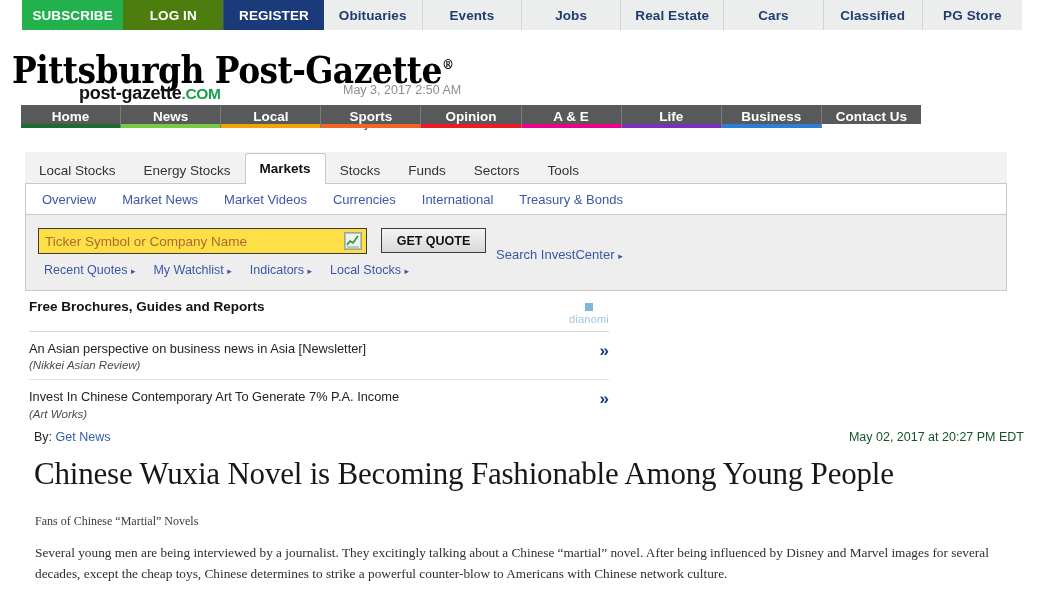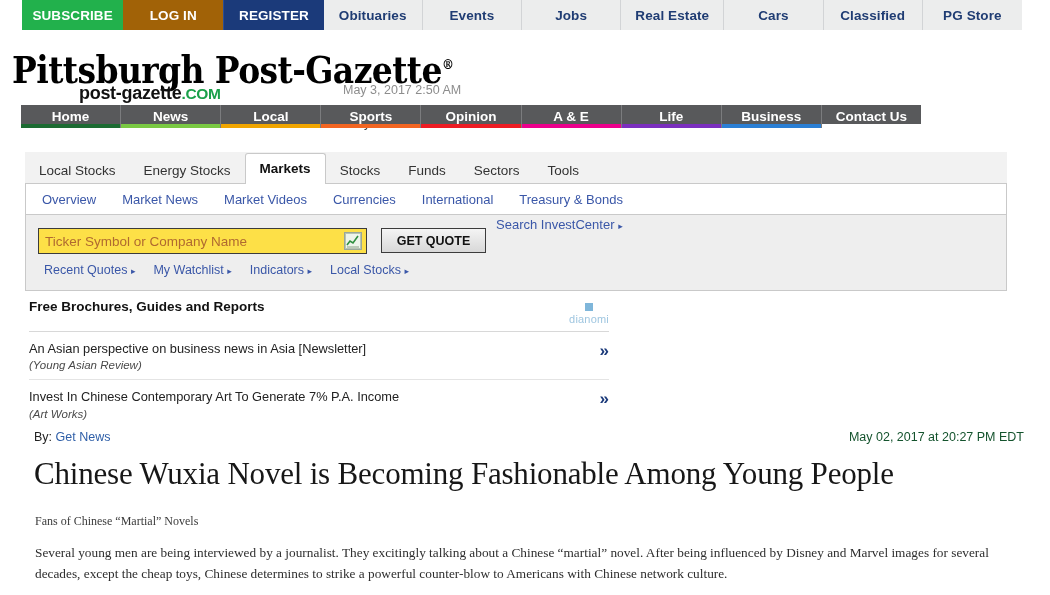--- a/index.html
+++ b/index.html
@@ -23,21 +23,21 @@
   .tb-item {
     display: flex; align-items: center; justify-content: center;
     font-size: 13.5px; letter-spacing: .1px;
     color: #1f3c73; font-weight: 600;
     border-right: 1px solid #d2d4d6;
     background: #eceded;
     white-space: nowrap;
     padding: 0 6px;
   }
   .tb-item.subscribe { background:#22b14c; color:#fff; border-right:none; width:102px; font-weight:600; }
-  .tb-item.login    { background:#a16207; color:#fff; border-right:1px solid #2c4e92; width:102px; }
+  .tb-item.login    { background:#4d7c0f; color:#fff; border-right:1px solid #2c4e92; width:102px; }
   .tb-item.register { background:#1b3a7a; color:#fff; border-right:none; width:100px; }
   .tb-item.plain { width: 100px; }
   .tb-item.w-real { width: 104px; }
   .tb-item.w-pg { width: 100px; border-right: none; }
 
   
   .masthead { position: absolute; left: 0; top: 30px; width: 1050px; height: 75px; }
   .logo-main {
     position: absolute; left: 12px; top: 18px;
     font-family: "DejaVu Serif", "Liberation Serif", serif;
@@ -137,21 +137,21 @@
   .getquote {
     position: absolute; left: 355px; top: 13px;
     width: 105px; height: 25px;
     background: linear-gradient(#f4f4f4,#d8d8d8);
     border: 1px solid #3b3b3b;
     font-size: 12.5px; font-weight: 700; color: #111;
     display: flex; align-items: center; justify-content: center;
     cursor: pointer; font-family: "Liberation Sans", sans-serif;
   }
   .invest-link {
-    position: absolute; left: 470px; top: 2px;
+    position: absolute; left: 470px; top: 32px;
     font-size: 13px; color: #3a57a8; text-decoration: none; white-space: nowrap;
   }
   .quicklinks { position: absolute; left: 18px; top: 48px; display: flex; }
   .quicklinks a {
     font-size: 12.5px; color: #3a57a8; text-decoration: none; margin-right: 18px; white-space: nowrap;
   }
   .caret { color: #3a57a8; font-size: 9px; }
 
   
   .brochures { position: absolute; left: 29px; top: 299px; width: 580px; }
@@ -291,21 +291,21 @@
   <div class="brochures">
     <div class="br-head">
       <div class="br-title">Free Brochures, Guides and Reports</div>
       <div class="dianomi">
         <span class="dianomi-mark"></span>
         <span>dianomi</span>
       </div>
     </div>
     <div class="br-row">
       <div class="br-text">An Asian perspective on business news in Asia [Newsletter]</div>
-      <div class="br-source">(Young Asian Review)</div>
+      <div class="br-source">(Nikkei Asian Review)</div>
       <div class="br-arrow">»</div>
     </div>
     <div class="br-row">
       <div class="br-text">Invest In Chinese Contemporary Art To Generate 7% P.A. Income</div>
       <div class="br-source">(Art Works)</div>
       <div class="br-arrow">»</div>
     </div>
   </div>
 
   <div class="byline">

